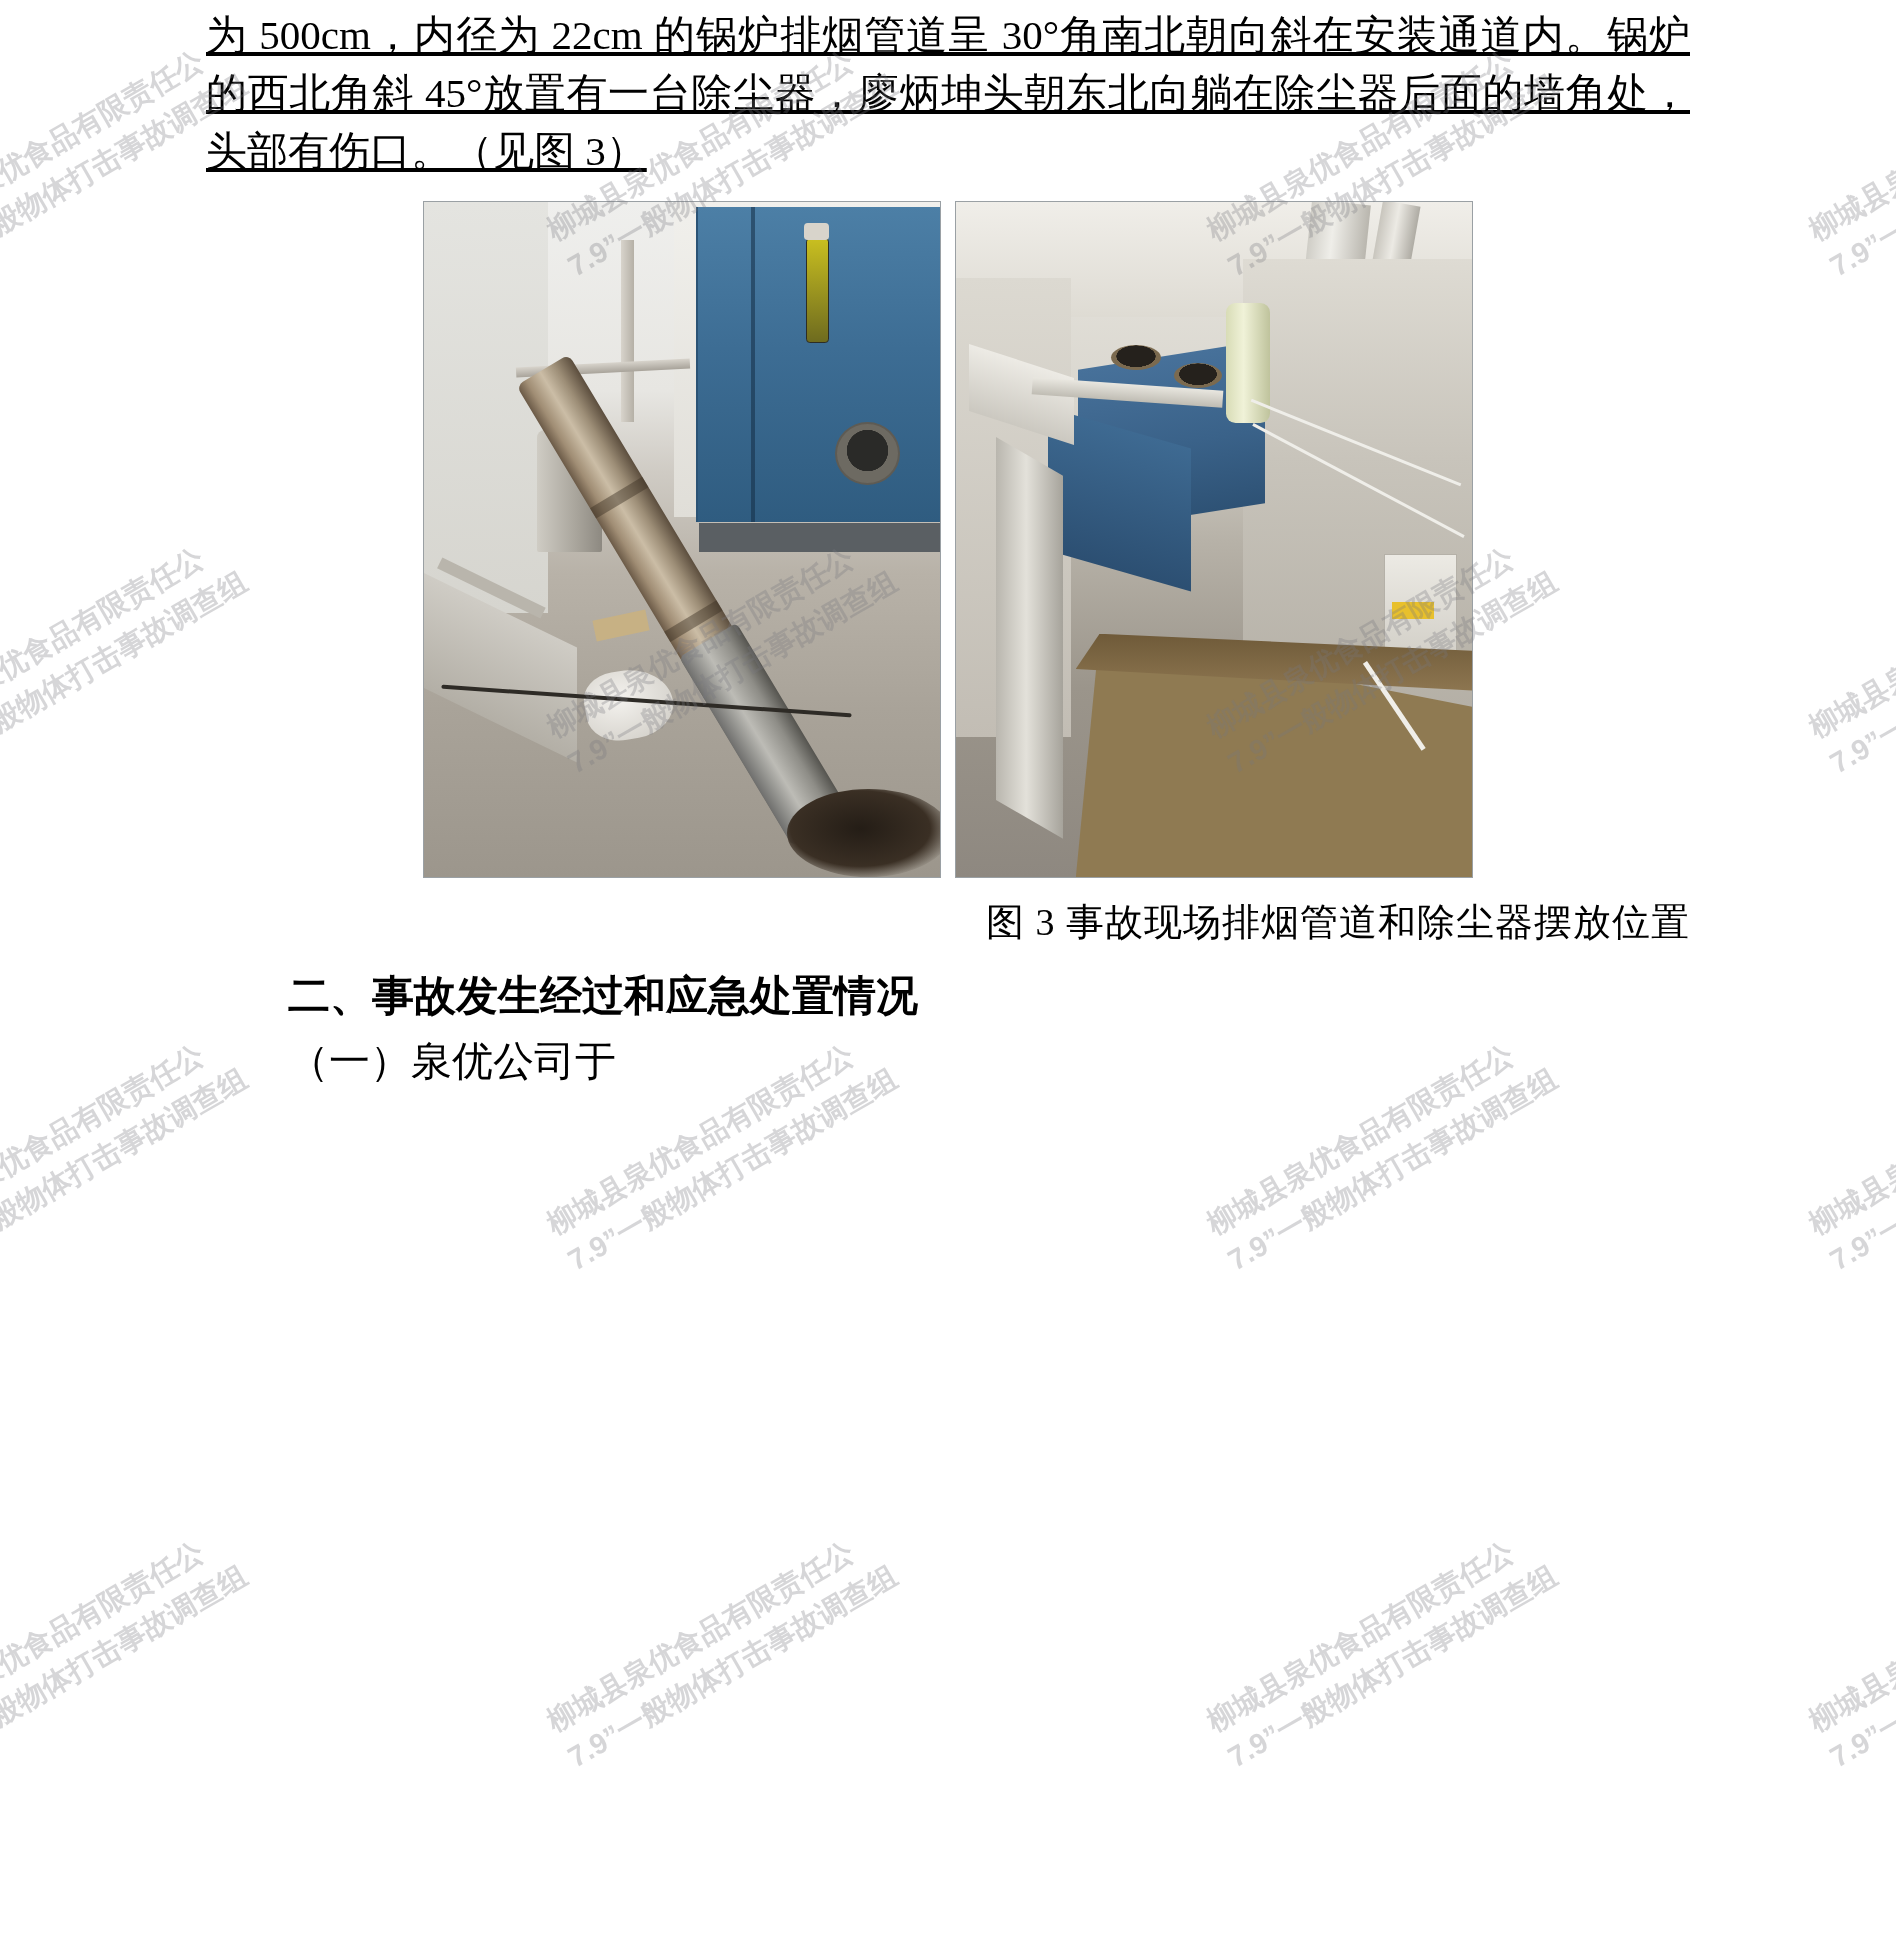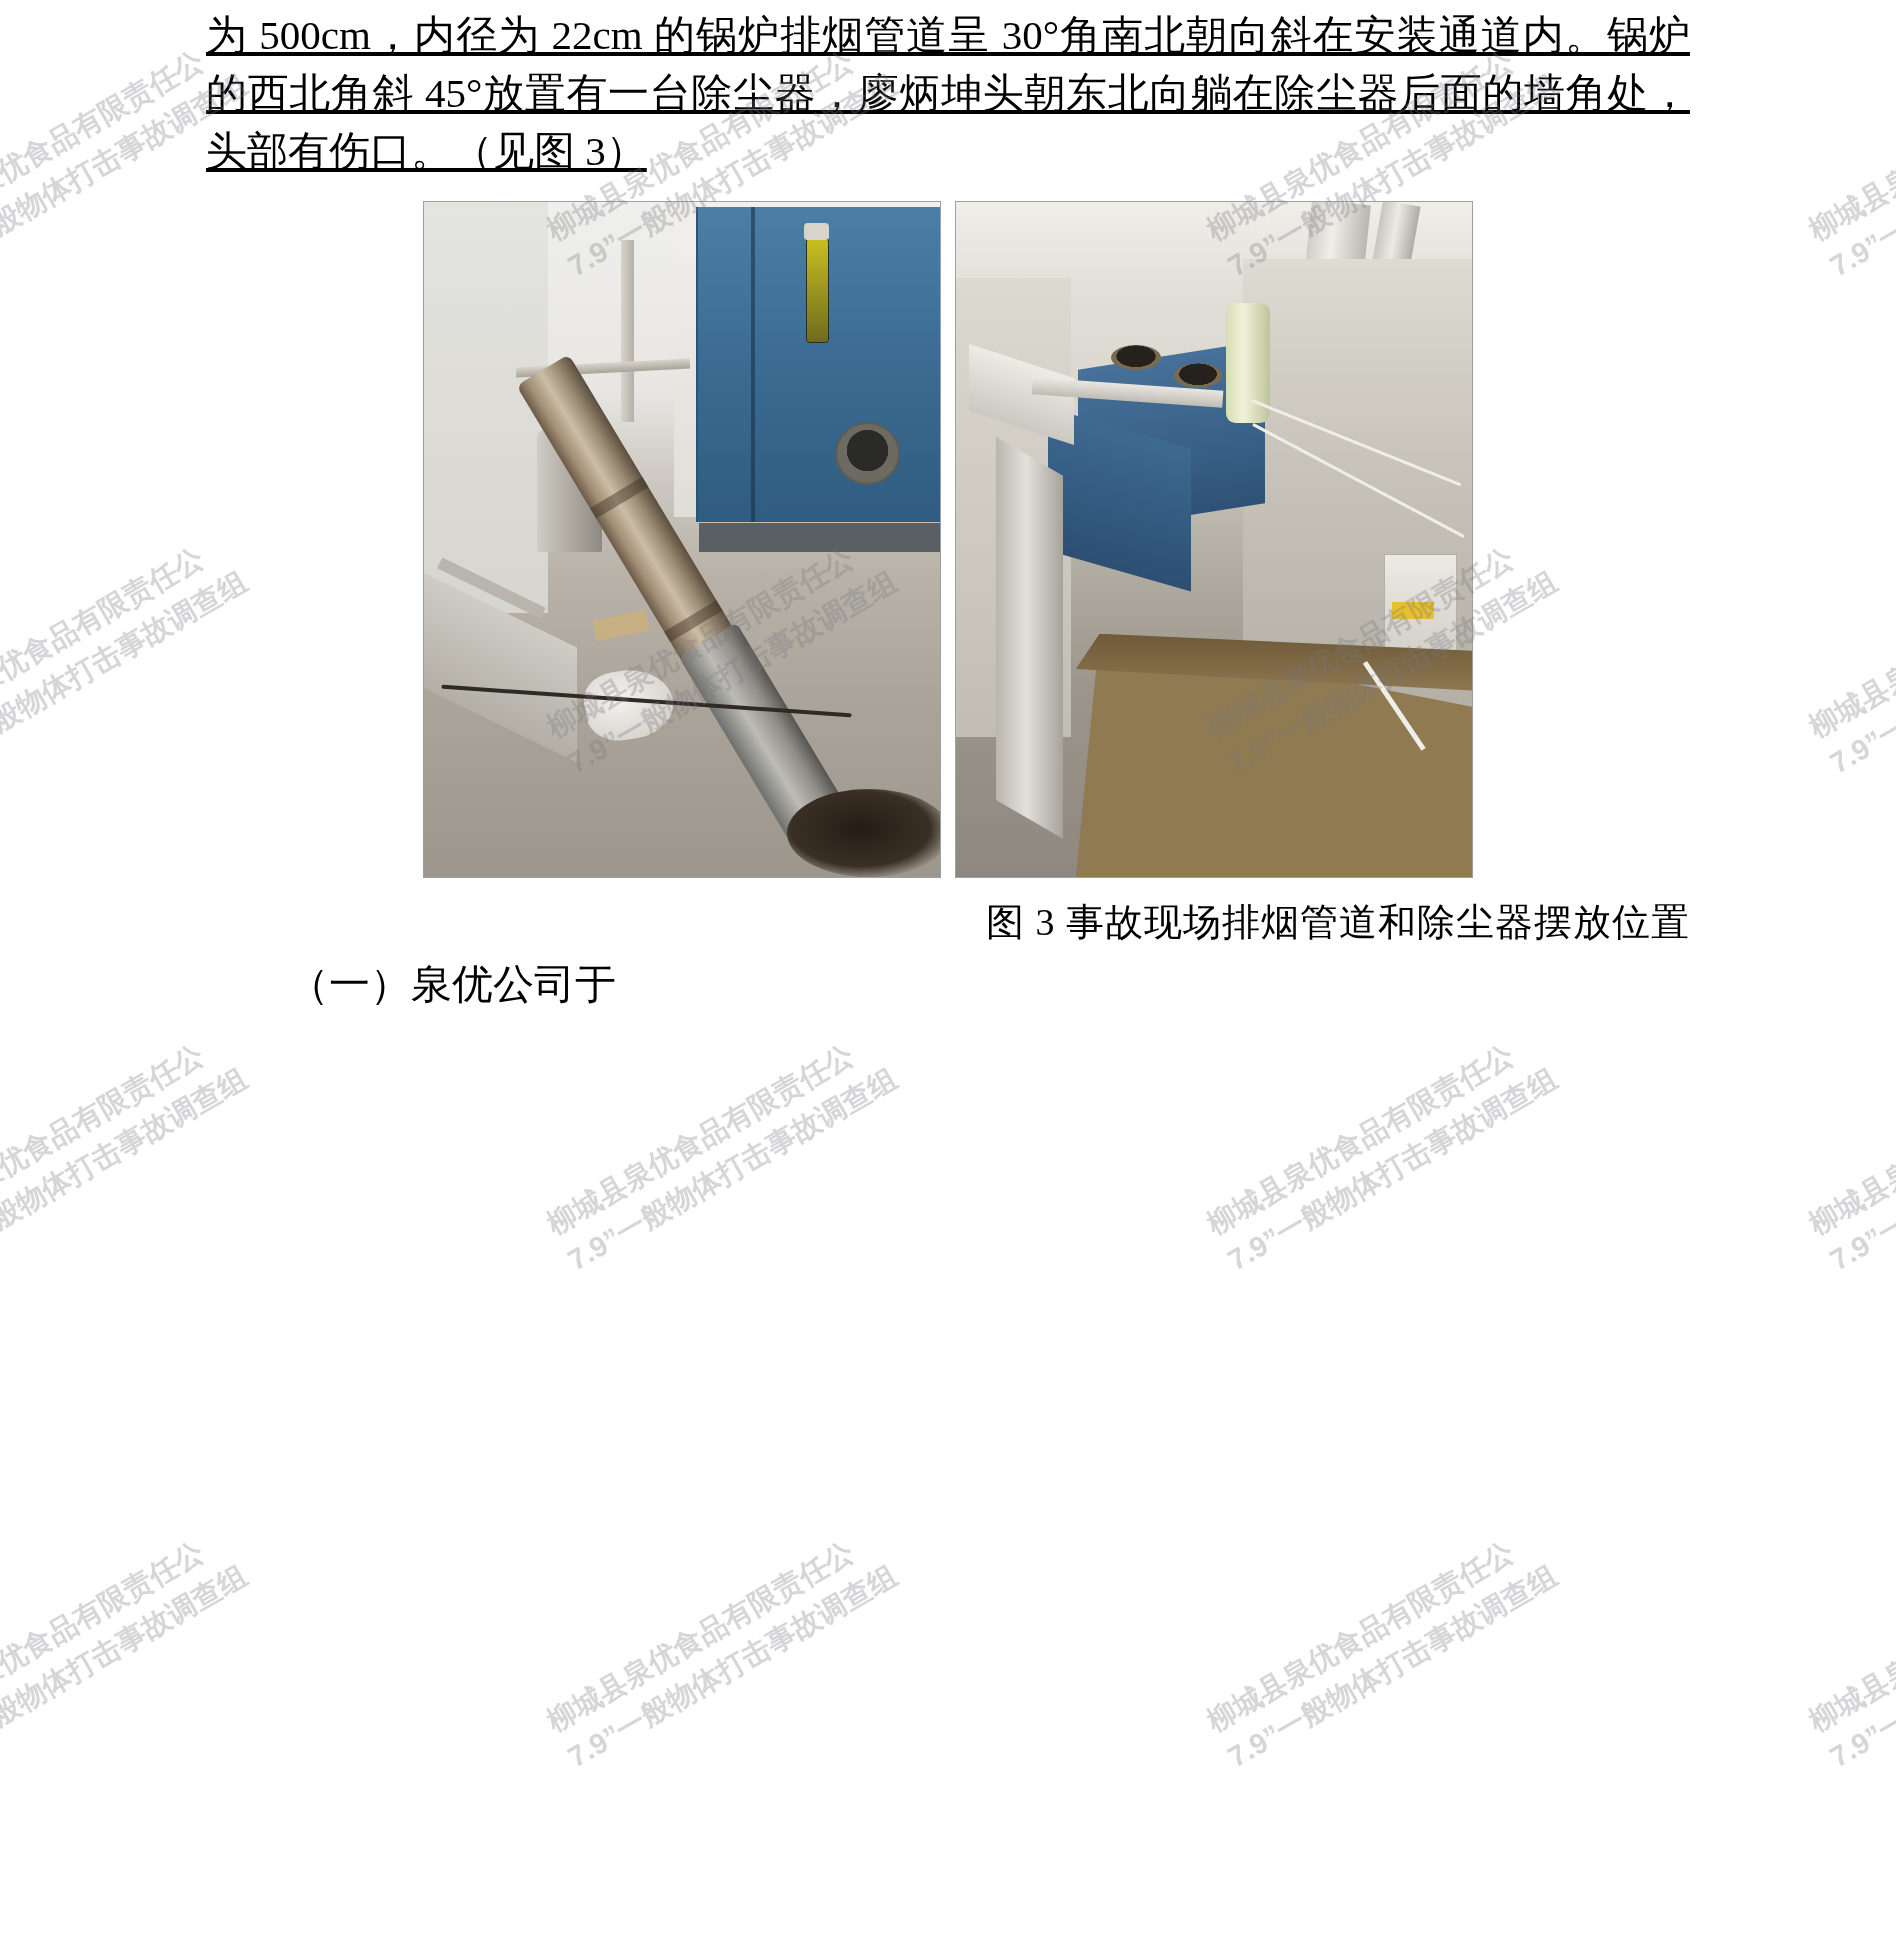--- a/index.html
+++ b/index.html
@@ -370,20 +370,21 @@
       <div class="p2-pit"></div>
       <div class="p2-pit-rim"></div>
       <div class="p2-pellets"></div>
       <div class="p2-hose"></div>
     </div>
 
   </div>
 
   <div class="caption">图 3 事故现场排烟管道和除尘器摆放位置</div>
 
+  <div class="heading">二、事故发生经过和应急处置情况</div>
 
   <div class="subheading">（一）泉优公司于</div>
 
 
 </div>
 
 <div class="wm-layer" id="wm-layer">
     <div class="wm" style="left: -115px; top: 115px;">
       <div>柳城县泉优食品有限责任公</div>
       <div>7.9”一般物体打击事故调查组</div>

